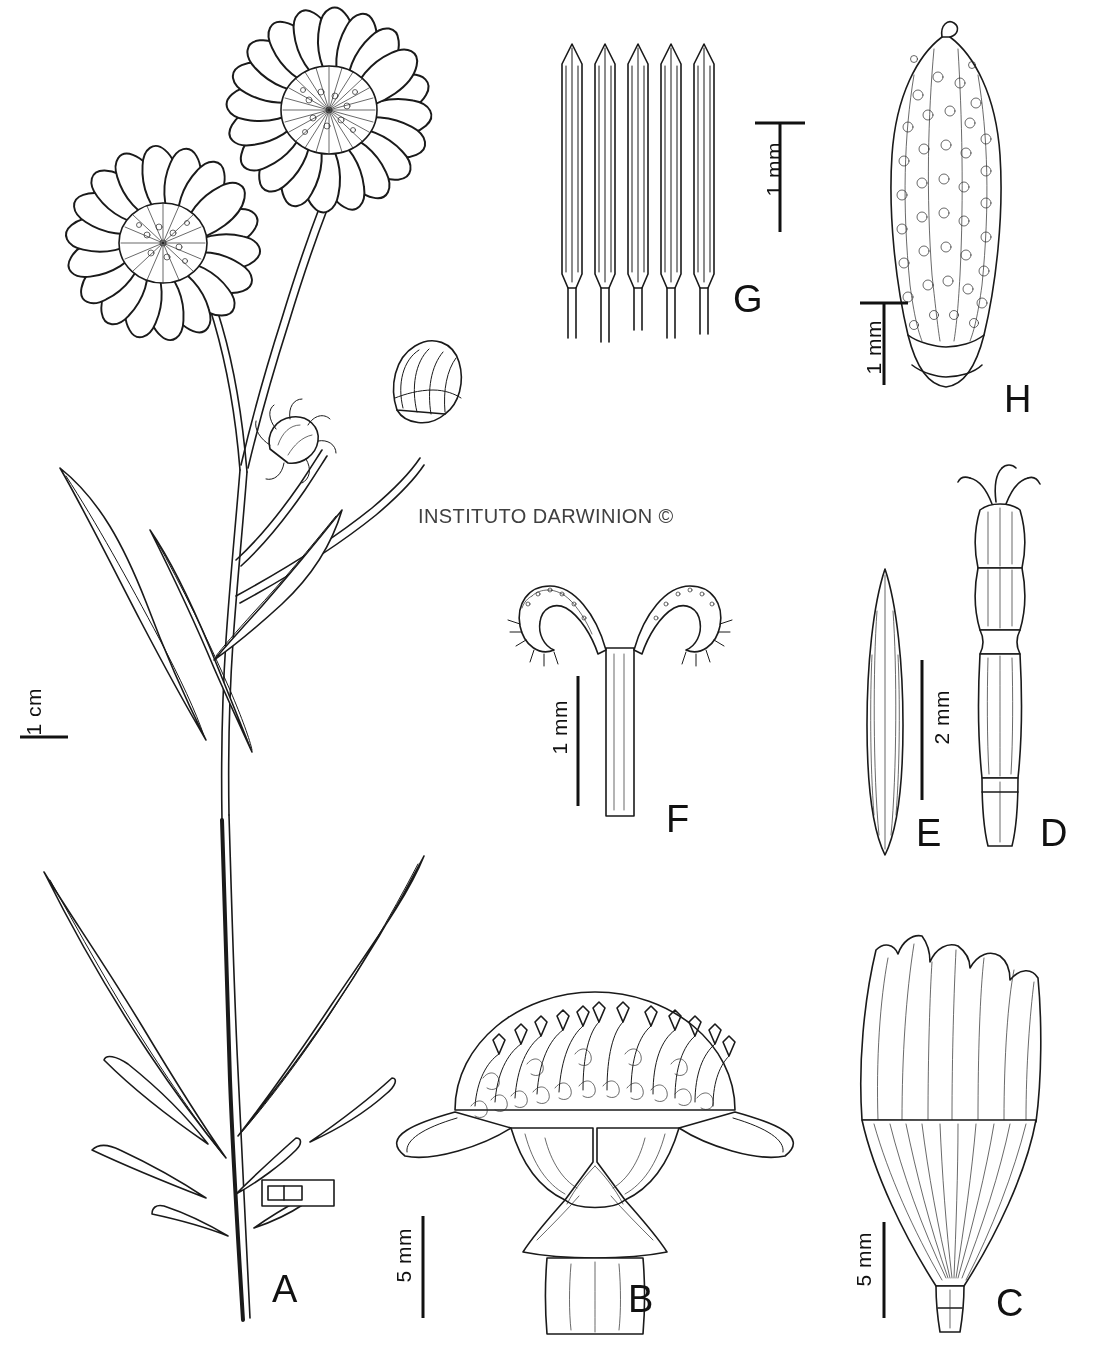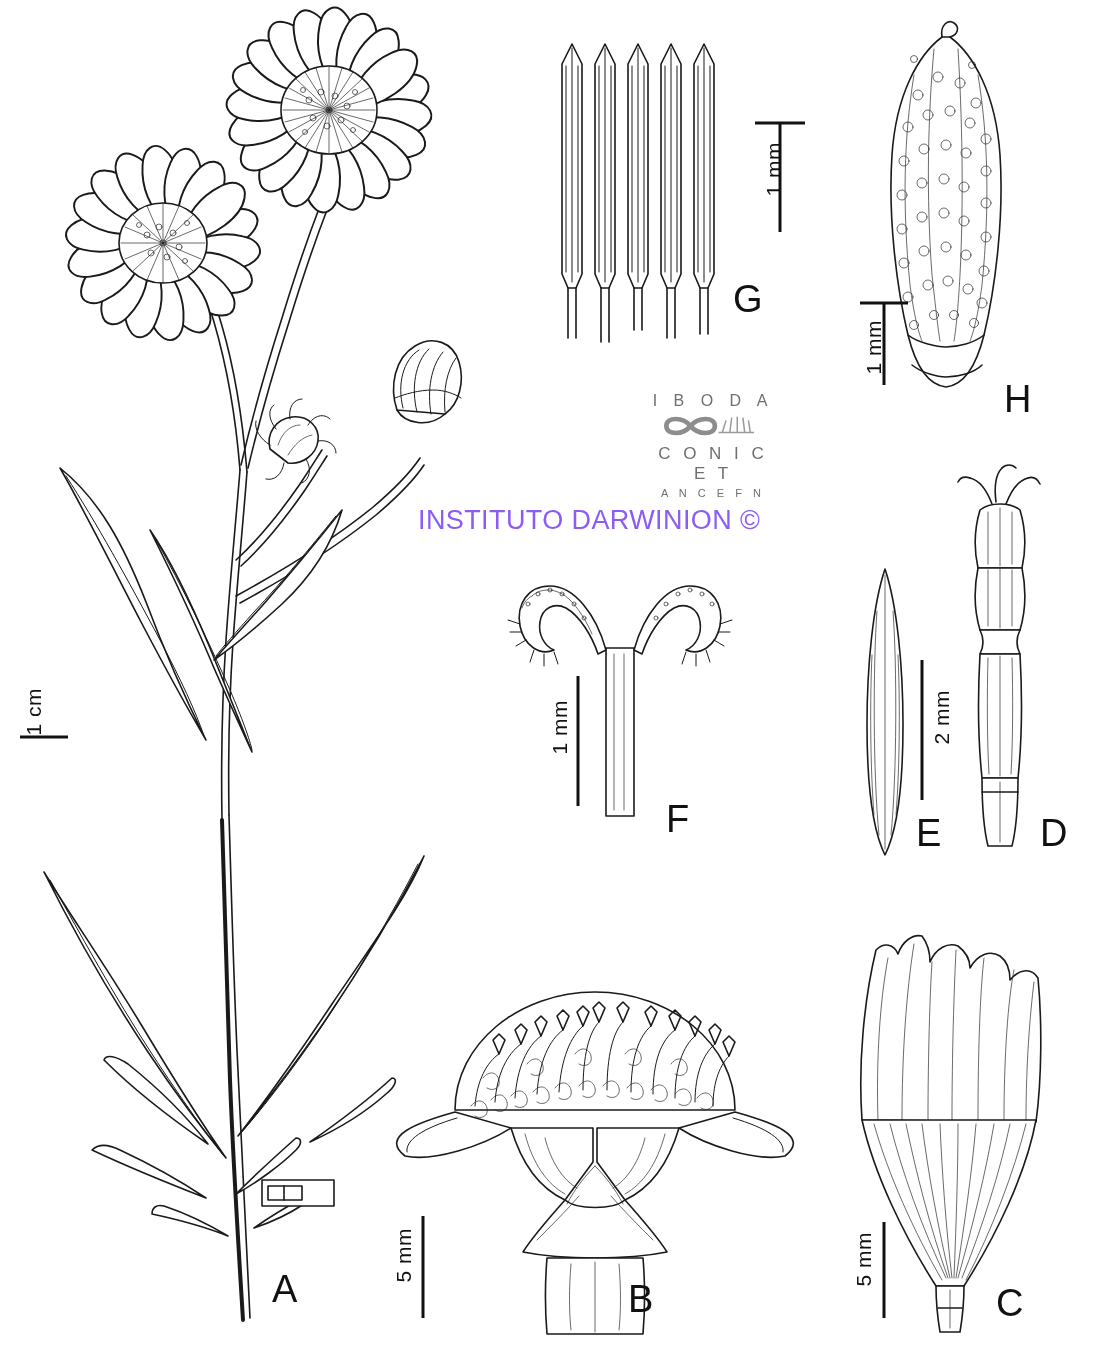--- a/index.html
+++ b/index.html
@@ -9,21 +9,21 @@
   }
   .plate{position:absolute;inset:0;}
   svg.ink{position:absolute;left:0;top:0;width:1100px;height:1347px;}
 
   .lbl{position:absolute;font-family:"Liberation Sans",sans-serif;color:#111;}
   .panel-letter{font-size:38px;letter-spacing:0.5px;}
   .scale-text{font-size:21px;letter-spacing:0.5px;}
   .vert{writing-mode:vertical-rl;transform:rotate(180deg);}
 
   .credit{
-    position:absolute;left:418px;top:505px;font-size:27px;color:#8b5cf6;
+    position:absolute;left:418px;top:505px;font-size:20px;color:#404040;
     letter-spacing:0.4px;white-space:nowrap;
   }
   .logo{position:absolute;left:648px;top:392px;width:130px;text-align:center;color:#6f6f6f;}
   .logo .l1{font-size:16px;letter-spacing:6px;}
   .logo .l2{font-size:17px;letter-spacing:4px;margin-top:4px;}
   .logo .l3{font-size:11px;letter-spacing:4px;margin-top:3px;}
   .logo .mark{height:28px;margin:2px 0;}
 </style>
 </head>
 <body>
@@ -588,34 +588,16 @@
   <div class="lbl panel-letter" style="left:1004px;top:378px;">H</div>
 
   <div class="lbl scale-text vert" style="left:22px;top:688px;">1 cm</div>
   <div class="lbl scale-text vert" style="left:762px;top:142px;">1 mm</div>
   <div class="lbl scale-text vert" style="left:862px;top:320px;">1 mm</div>
   <div class="lbl scale-text vert" style="left:548px;top:700px;">1 mm</div>
   <div class="lbl scale-text vert" style="left:930px;top:690px;">2 mm</div>
   <div class="lbl scale-text vert" style="left:392px;top:1228px;">5 mm</div>
   <div class="lbl scale-text vert" style="left:852px;top:1232px;">5 mm</div>
 
-  <div class="logo">
-    <div class="l1">I B O D A</div>
-    <div class="mark">
-      <svg viewBox="0 0 120 30" width="120" height="28" aria-hidden="true">
-        <path d="M10,15 C10,5 28,5 36,15 C 44,25 62,25 62,15 C 62,5 44,5 36,15 C 28,25 10,25 10,15 Z" fill="none" stroke="#8d8d8d" stroke-width="5"></path>
-        <g stroke="#9a9a9a" stroke-width="1.6">
-          <line x1="66" y1="22" x2="104" y2="22"></line>
-          <line x1="70" y1="22" x2="74" y2="9"></line>
-          <line x1="78" y1="22" x2="80" y2="6"></line>
-          <line x1="86" y1="22" x2="86" y2="5"></line>
-          <line x1="94" y1="22" x2="92" y2="6"></line>
-          <line x1="100" y1="22" x2="98" y2="9"></line>
-        </g>
-      </svg>
-    </div>
-    <div class="l2">C O N I C E T</div>
-    <div class="l3">A N C E F N</div>
-  </div>
 
   <div class="credit">INSTITUTO DARWINION ©</div>
 
 </div>
 
 </body></html>

